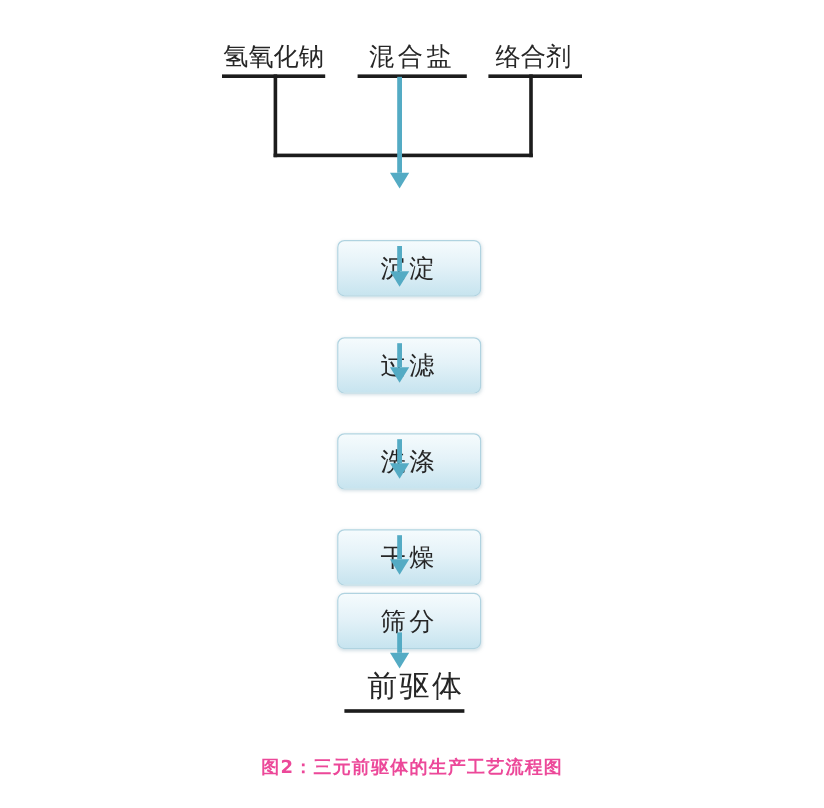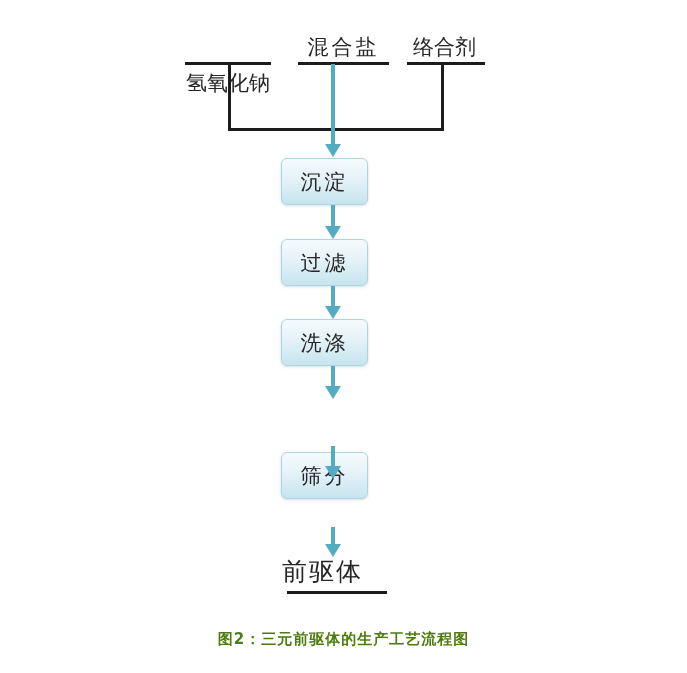--- a/index.html
+++ b/index.html
@@ -38,65 +38,66 @@
     position: absolute;
     width: 0;
     height: 0;
     border-left: 8px solid transparent;
     border-right: 8px solid transparent;
     border-top: 13px solid var(--arrow, #54abc4);
   }
   .step {
     position: absolute;
     left: 281px;
-    width: 87px;
+    width: 120px;
     height: 47px;
     box-sizing: border-box;
     border: 1px solid var(--box-border, #b0d3e0);
     border-radius: 6px;
     background: linear-gradient(180deg, var(--box-top, #f5fbfd) 0%, #e4f2f8 45%, var(--box-bottom, #c7e4ef) 100%);
     box-shadow: 0 1px 3px rgba(110, 150, 170, 0.30);
     display: flex;
     align-items: center;
     justify-content: center;
     font-size: 21px;
     letter-spacing: 3px;
     color: var(--text, #262626);
+    margin-top: 42px;
   }
   .outlabel {
     position: absolute;
     left: 282px;
     top: 556px;
     width: 105px;
     height: 32px;
     line-height: 32px;
-    text-align: left;
+    text-align: right;
     font-size: 25px;
     letter-spacing: 2px;
     color: var(--text, #262626);
     white-space: nowrap;
   }
   .caption {
     position: absolute;
     left: 0;
     right: 0;
     top: 630px;
     text-align: center;
     font-size: 15px;
     font-weight: bold;
     letter-spacing: 1px;
-    color: #4d7c0f;
+    color: #ec4899;
   }
 </style>
 </head>
 <body>
 
 <div class="stage">
 
-  <div class="toplabel" style="left:183px;width:90px;margin-top:36px;">氢氧化钠</div>
+  <div class="toplabel" style="left:183px;width:90px;">氢氧化钠</div>
   <div class="toplabel" style="left:296px;width:95px;letter-spacing:3px;">混合盐</div>
   <div class="toplabel" style="left:404px;width:81px;">络合剂</div>
 
   <div class="bline" style="left:185px;top:62px;width:86px;height:3px;"></div>
   <div class="bline" style="left:298px;top:62px;width:91px;height:3px;"></div>
   <div class="bline" style="left:407px;top:62px;width:78px;height:3px;"></div>
 
   <div class="bline" style="left:228px;top:62px;width:3px;height:69px;"></div>
   <div class="bline" style="left:441px;top:62px;width:3px;height:69px;"></div>
   <div class="bline" style="left:228px;top:128px;width:216px;height:3px;"></div>
@@ -105,20 +106,23 @@
   <div class="ahead" style="left:325px;top:144px;"></div>
 
   <div class="step" style="top:158px;">
     <span>沉淀</span>
   </div>
   <div class="step" style="top:239px;">
     <span>过滤</span>
   </div>
   <div class="step" style="top:319px;text-align:right;">
     <span>洗涤</span>
+  </div>
+  <div class="step" style="top:399px;">
+    <span>干燥</span>
   </div>
   <div class="step" style="top:452px;">
     <span>筛分</span>
   </div>
 
   <div class="ashaft" style="left:331px;top:205px;height:21px;"></div>
   <div class="ahead" style="left:325px;top:226px;"></div>
 
   <div class="ashaft" style="left:331px;top:286px;height:20px;"></div>
   <div class="ahead" style="left:325px;top:306px;"></div>

